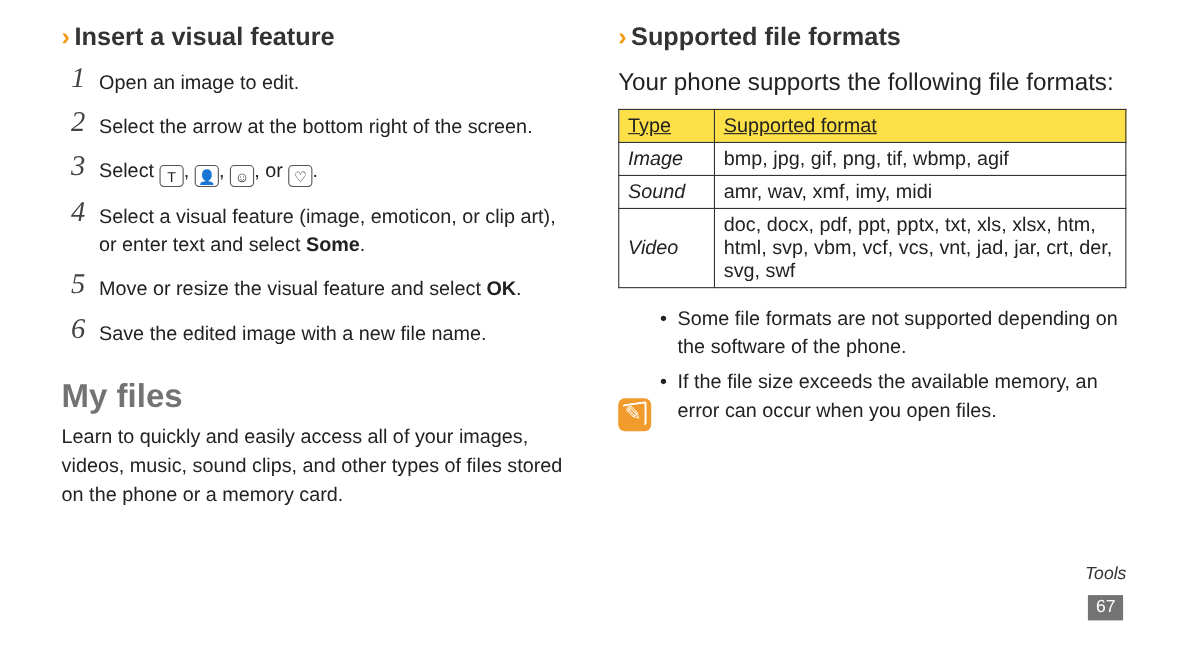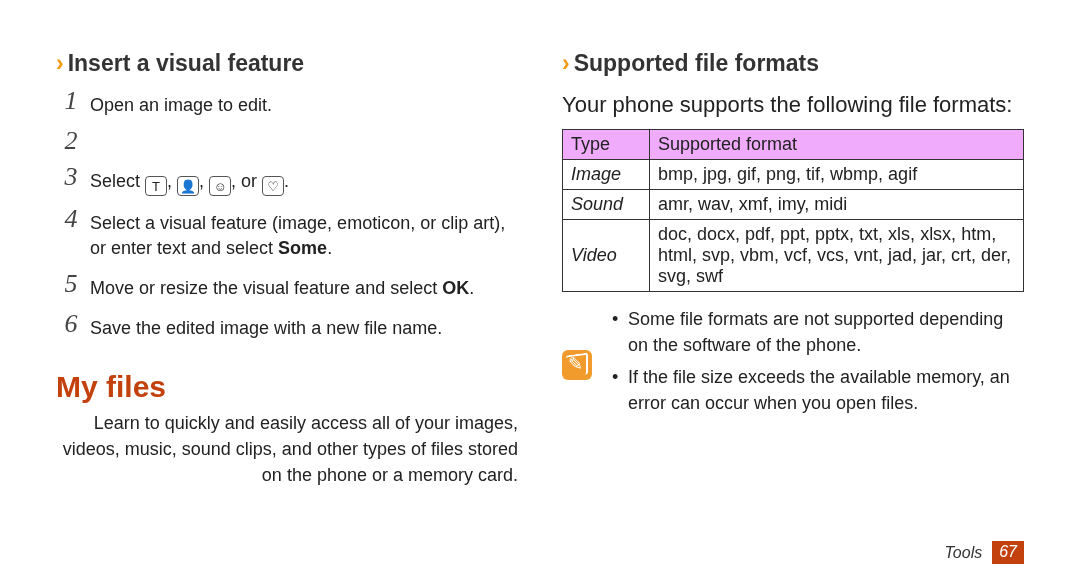--- a/index.html
+++ b/index.html
@@ -10,21 +10,21 @@
     background: #fff;
     font-family: "Segoe UI", "Helvetica Neue", Arial, sans-serif;
     color: #222;
     overflow: hidden;
   }
   .page {
     position: relative;
     width: 1080px;
     height: 586px;
     box-sizing: border-box;
-    padding: 50px 56px 40px 56px;
+    padding: 20px 56px 40px 56px;
     display: flex;
     gap: 44px;
   }
   .col {
     flex: 1 1 0;
     min-width: 0;
   }
   .chev {
     color: #f39c12;
     font-weight: 700;
@@ -81,51 +81,51 @@
     margin: 0 0px;
     background: #fff;
     text-align: center;
     font-size: 13px;
     line-height: 20px;
     font-style: normal;
     box-sizing: border-box;
   }
   .h1 {
     font-weight: 700;
-    color: #c2410c;
+    color: #737373;
     font-size: 30px;
     margin: 28px 0 6px 0;
   }
   .intro {
     font-size: 18px;
     line-height: 1.45;
-    text-align: right;
   }
   table.fmt {
     border-collapse: collapse;
     width: 100%;
     margin-top: 8px;
     margin-bottom: 14px;
     font-size: 18px;
   }
   table.fmt th, table.fmt td {
     border: 1px solid #333;
     padding: 4px 8px;
     text-align: left;
     vertical-align: middle;
     font-weight: 400;
   }
   table.fmt thead th {
-    background: #f0abfc;
+    background: #fde047;
+    text-decoration: underline;
   }
   table.fmt td.type-col { width: 70px; font-style: italic; }
   .note-row {
     display: flex;
-    align-items: center;
-    gap: 20px;
+    align-items: flex-end;
+    gap: 8px;
   }
   .note-icon {
     flex: 0 0 auto;
     width: 30px;
     height: 30px;
     border-radius: 6px;
     background: #f19b2c;
     position: relative;
     margin-top: 2px;
   }
@@ -167,30 +167,30 @@
   }
   .footer {
     position: absolute;
     bottom: 22px;
     right: 56px;
     font-size: 16px;
     color: #333;
     display: flex;
     align-items: center;
     gap: 10px;
+    flex-direction: column;
   }
   .footer .section {
     font-style: italic;
     font-weight: 500;
   }
   .footer .pnum {
-    background: #c2410c;
+    background: #737373;
     color: #fff;
     padding: 2px 7px 3px 7px;
-    font-style: italic;
     font-size: 16px;
   }
 </style>
 </head>
 <body>
 
 <div class="page">
 
   <div class="col">
 
@@ -198,20 +198,21 @@
       <span class="chev">›</span><span>Insert a visual feature</span>
     </div>
 
     <ol class="steps">
       <li>
         <span class="step-num">1</span>
         <span class="step-body">Open an image to edit.</span>
       </li>
       <li>
         <span class="step-num">2</span>
+        <span class="step-body">Select the arrow at the bottom right of the screen.</span>
       </li>
       <li>
         <span class="step-num">3</span>
         <span class="step-body">
           <span>Select </span>
           <i class="inline-icon">T</i><span>, </span>
           <i class="inline-icon">👤</i><span>, </span>
           <i class="inline-icon">☺</i><span>, </span><span>or</span>
           <i class="inline-icon">♡</i><span>.</span>
         </span>

